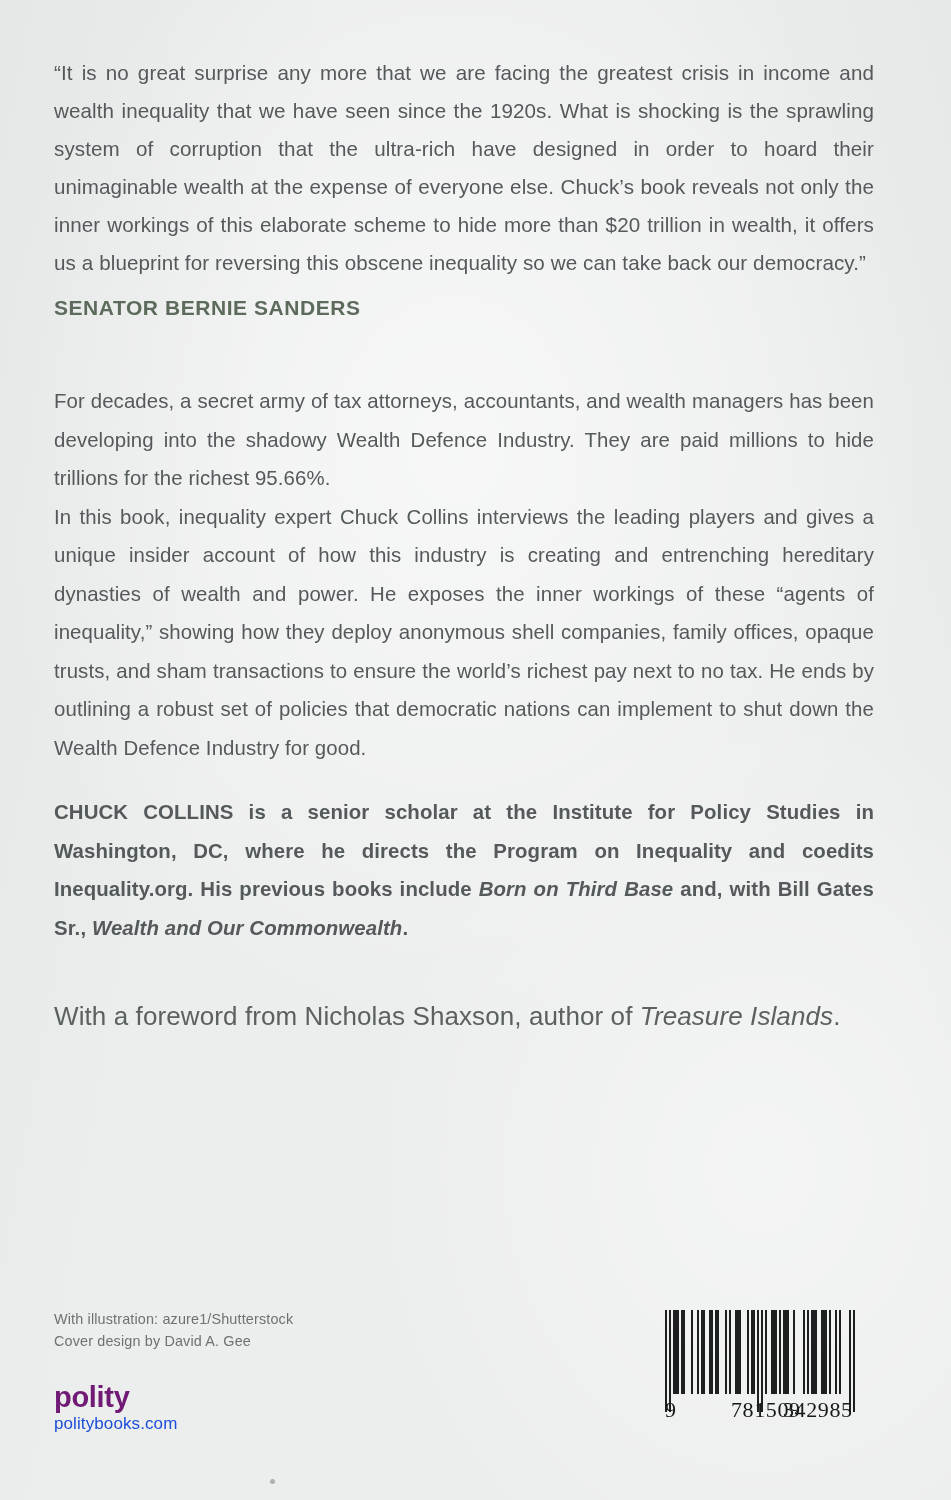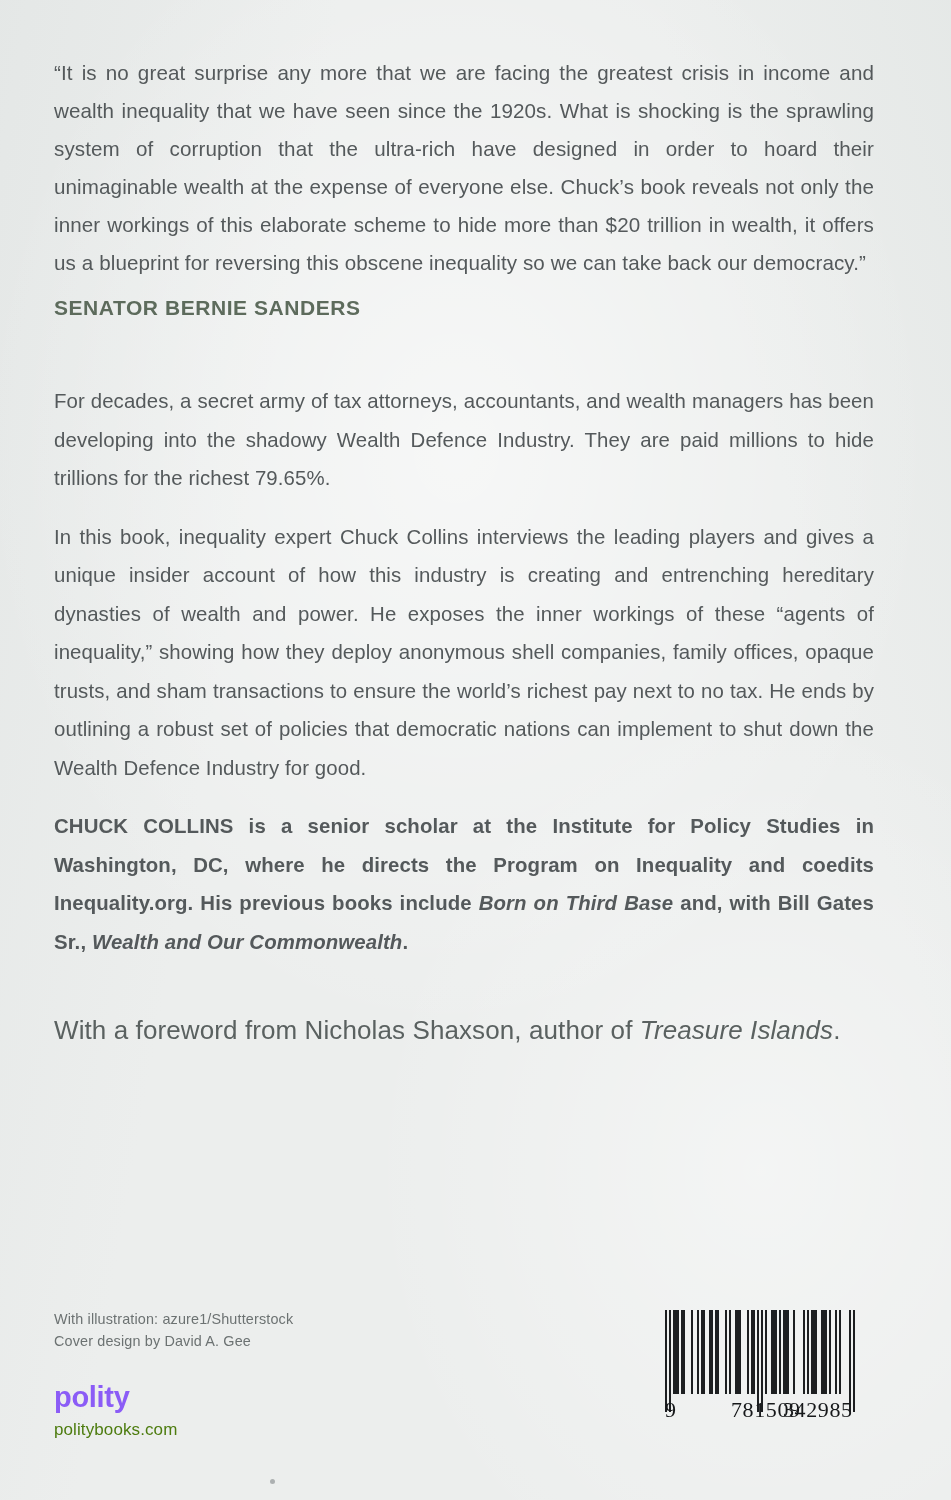--- a/index.html
+++ b/index.html
@@ -64,21 +64,21 @@
   
   .blurb {
     font-size: 20.4px;
     line-height: 38.5px;
     color: #54595b;
     text-align: justify;
     text-justify: inter-word;
     margin: 0;
     letter-spacing: 0.1px;
   }
-  .blurb + .blurb { margin-top: 20px; }
+  .blurb + .blurb { }
 
   .spacer-lg { height: 62px; }
 
   .bio { margin-top: 26px; font-weight: bold; }
 
   .foreword {
     margin-top: 52px;
     font-size: 26px;
     line-height: 34px;
     color: #5a6160;
@@ -101,28 +101,28 @@
     color: #6c7272;
     letter-spacing: 0.15px;
   }
 
   .imprint {
     margin-top: 30px;
   }
   .imprint-name {
     font-size: 29px;
     font-weight: bold;
-    color: #8b5cf6;
+    color: #701a75;
     letter-spacing: -0.3px;
     line-height: 1.05;
   }
   .imprint-url {
-    margin-top: 8px;
+    margin-top: 2px;
     font-size: 17px;
-    color: #4d7c0f;
+    color: #1d4ed8;
     letter-spacing: 0.1px;
   }
 
   
   .barcode-block {
     position: absolute;
     left: 665px;
     top: 1310px;
     width: 190px;
   }
@@ -170,21 +170,21 @@
 <div class="cover">
 
   <div class="content">
 
     <p class="quote">“It is no great surprise any more that we are facing the greatest crisis in income and wealth inequality that we have seen since the 1920s. What is shocking is the sprawling system of corruption that the ultra-rich have designed in order to hoard their unimaginable wealth at the expense of everyone else. Chuck’s book reveals not only the inner workings of this elaborate scheme to hide more than $20 trillion in wealth, it offers us a blueprint for reversing this obscene inequality so we can take back our democracy.”</p>
 
     <p class="attribution">SENATOR BERNIE SANDERS</p>
 
     <div class="spacer-lg"></div>
 
-    <p class="blurb">For decades, a secret army of tax attorneys, accountants, and wealth managers has been developing into the shadowy Wealth Defence Industry. They are paid millions to hide trillions for the richest 79.65%.</p>
+    <p class="blurb">For decades, a secret army of tax attorneys, accountants, and wealth managers has been developing into the shadowy Wealth Defence Industry. They are paid millions to hide trillions for the richest 95.66%.</p>
 
     <p class="blurb">In this book, inequality expert Chuck Collins interviews the leading players and gives a unique insider account of how this industry is creating and entrenching hereditary dynasties of wealth and power. He exposes the inner workings of these “agents of inequality,” showing how they deploy anonymous shell companies, family offices, opaque trusts, and sham transactions to ensure the world’s richest pay next to no tax. He ends by outlining a robust set of policies that democratic nations can implement to shut down the Wealth Defence Industry for good.</p>
 
 
     <p class="blurb bio"><span>CHUCK COLLINS is a senior scholar at the Institute for Policy Studies in Washington, DC, where he directs the Program on Inequality and coedits Inequality.org. His previous books include </span><i>Born on Third Base</i><span> and, with Bill Gates Sr., </span><i>Wealth and Our Commonwealth</i><span>.</span></p>
 
     <p class="foreword"><span>With a foreword from Nicholas Shaxson, author of </span><i>Treasure Islands</i><span>.</span></p>
 
   </div>
 

